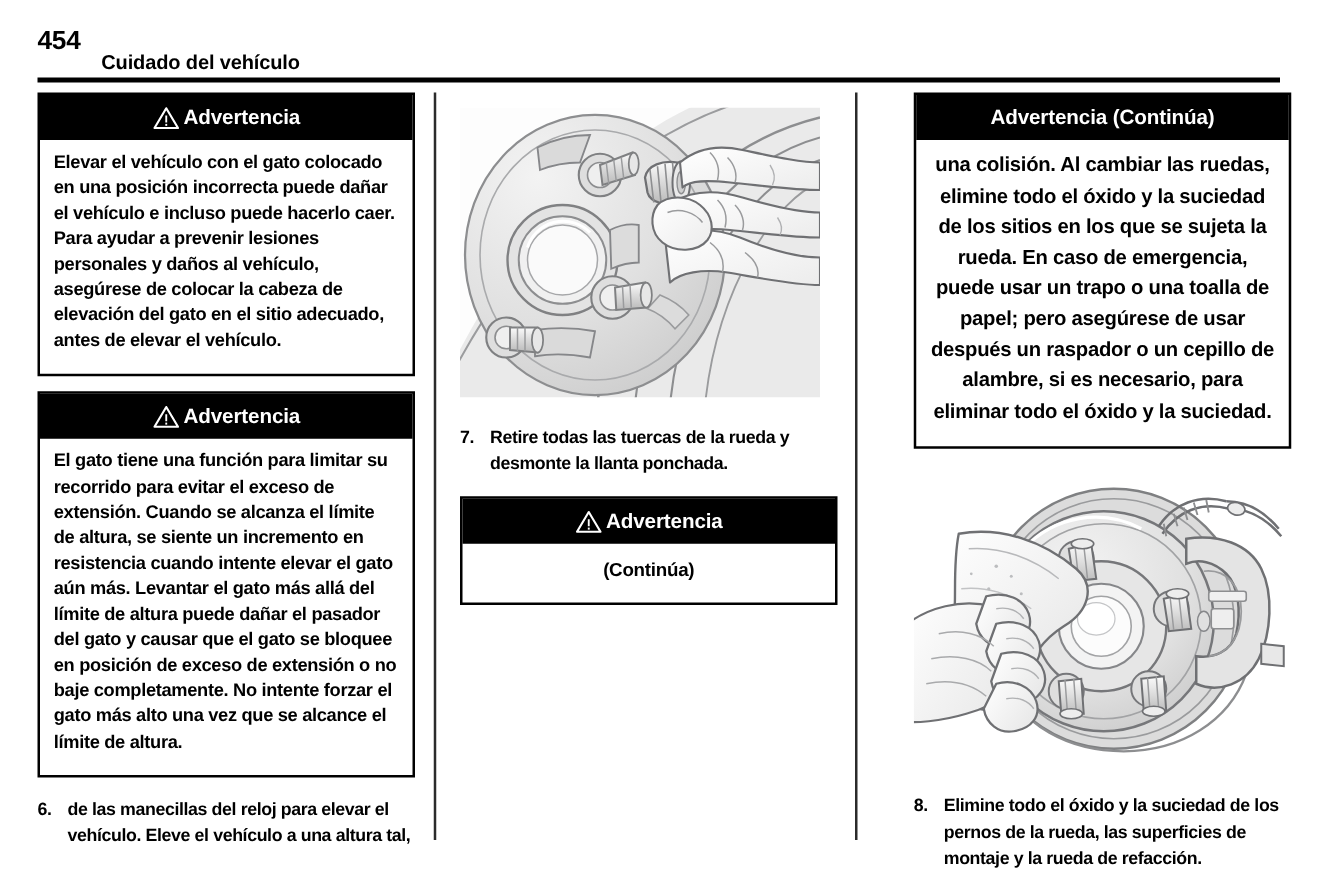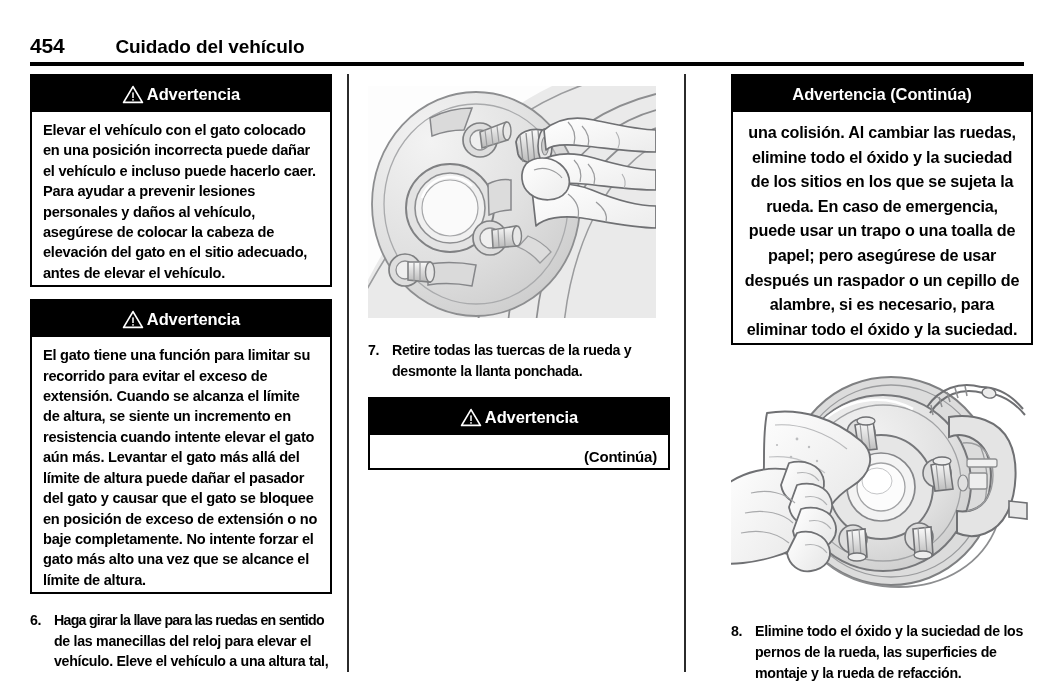--- a/index.html
+++ b/index.html
@@ -24,30 +24,30 @@
   }
 
   
   .page-header {
     position: absolute;
     left: 30px;
     top: 22px;
     width: 994px;
     height: 34px;
     display: flex;
-    align-items: flex-end;
+    flex-direction: column;
   }
   .folio {
     font-size: 21px;
     font-weight: bold;
     letter-spacing: -0.2px;
     line-height: 1;
   }
   .header-title {
-    font-size: 19px;
+    font-size: 16px;
     font-weight: bold;
     letter-spacing: -0.1px;
     line-height: 1;
     margin-left: 51px;
   }
   .header-rule {
     position: absolute;
     left: 30px;
     top: 62px;
     width: 994px;
@@ -95,38 +95,38 @@
     width: 22px;
     height: 19px;
   }
   .warn-head .warn-label {
     font-size: 16.5px;
     font-weight: bold;
     letter-spacing: -0.1px;
     line-height: 1;
   }
   .warn-body {
-    padding: 8px 11px 2px 11px;
+    padding: 8px 11px 16px 11px;
   }
   .warn-body p {
     margin: 0;
     font-size: 14.6px;
     font-weight: bold;
     line-height: 20.4px;
     letter-spacing: -0.25px;
   }
   .warn-body p.big {
     font-size: 16.2px;
     line-height: 24.6px;
     letter-spacing: -0.2px;
     text-align: center;
   }
   .warn-body .contnote {
     margin-top: 6px;
-    text-align: right;
+    text-align: center;
     font-size: 15px;
     font-weight: bold;
     letter-spacing: -0.2px;
     line-height: 1.1;
   }
 
   
   .body-copy {
     font-size: 14.2px;
     font-weight: bold;
@@ -208,21 +208,21 @@
       </div>
       <div class="warn-body">
         <p>El gato tiene una función para limitar su recorrido para evitar el exceso de extensión. Cuando se alcanza el límite de altura, se siente un incremento en resistencia cuando intente elevar el gato aún más. Levantar el gato más allá del límite de altura puede dañar el pasador del gato y causar que el gato se bloquee en posición de exceso de extensión o no baje completamente. No intente forzar el gato más alto una vez que se alcance el límite de altura.</p>
       </div>
     </div>
 
     <div class="spacer-md"></div>
 
     <div class="step">
       <span class="num">6.</span>
-      <span class="txt"><span class="l1">Haga girar la llave para las ruedas en sentido</span><span>de las manecillas del reloj para elevar el vehículo. Eleve el vehículo a una altura tal,</span></span>
+      <span class="txt"><span>de las manecillas del reloj para elevar el vehículo. Eleve el vehículo a una altura tal,</span></span>
     </div>
   </div>
 
   <div class="column middle">
 
 
     <div class="spacer-sm"></div>
 
     <div class="figure" style="width:288px;height:232px;">
       <svg viewBox="0 0 288 232" xmlns="http://www.w3.org/2000/svg" aria-hidden="true">

